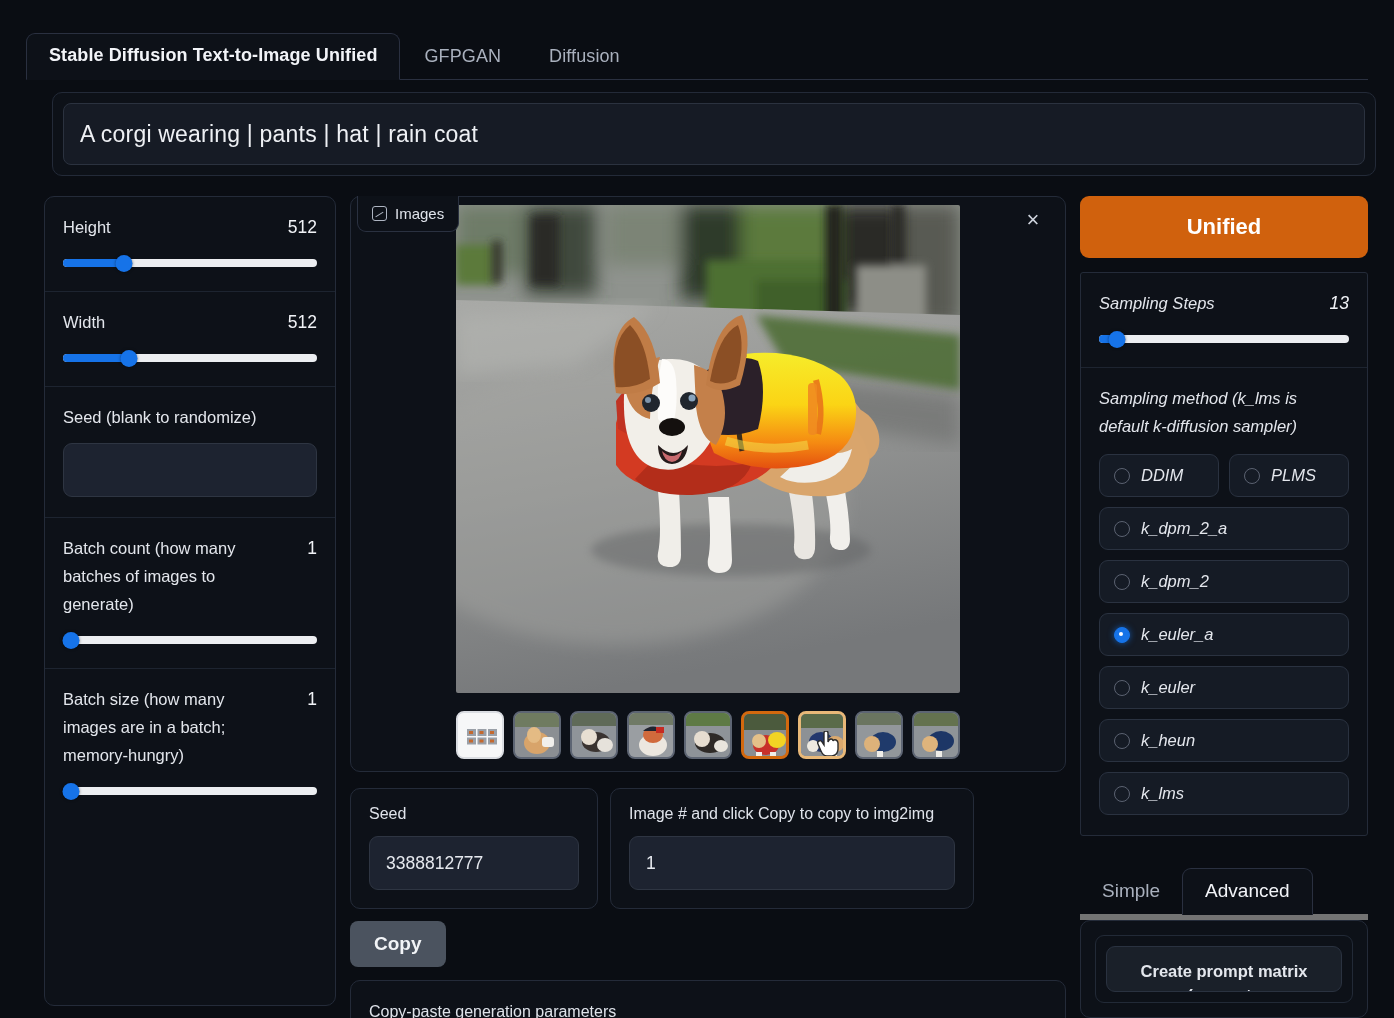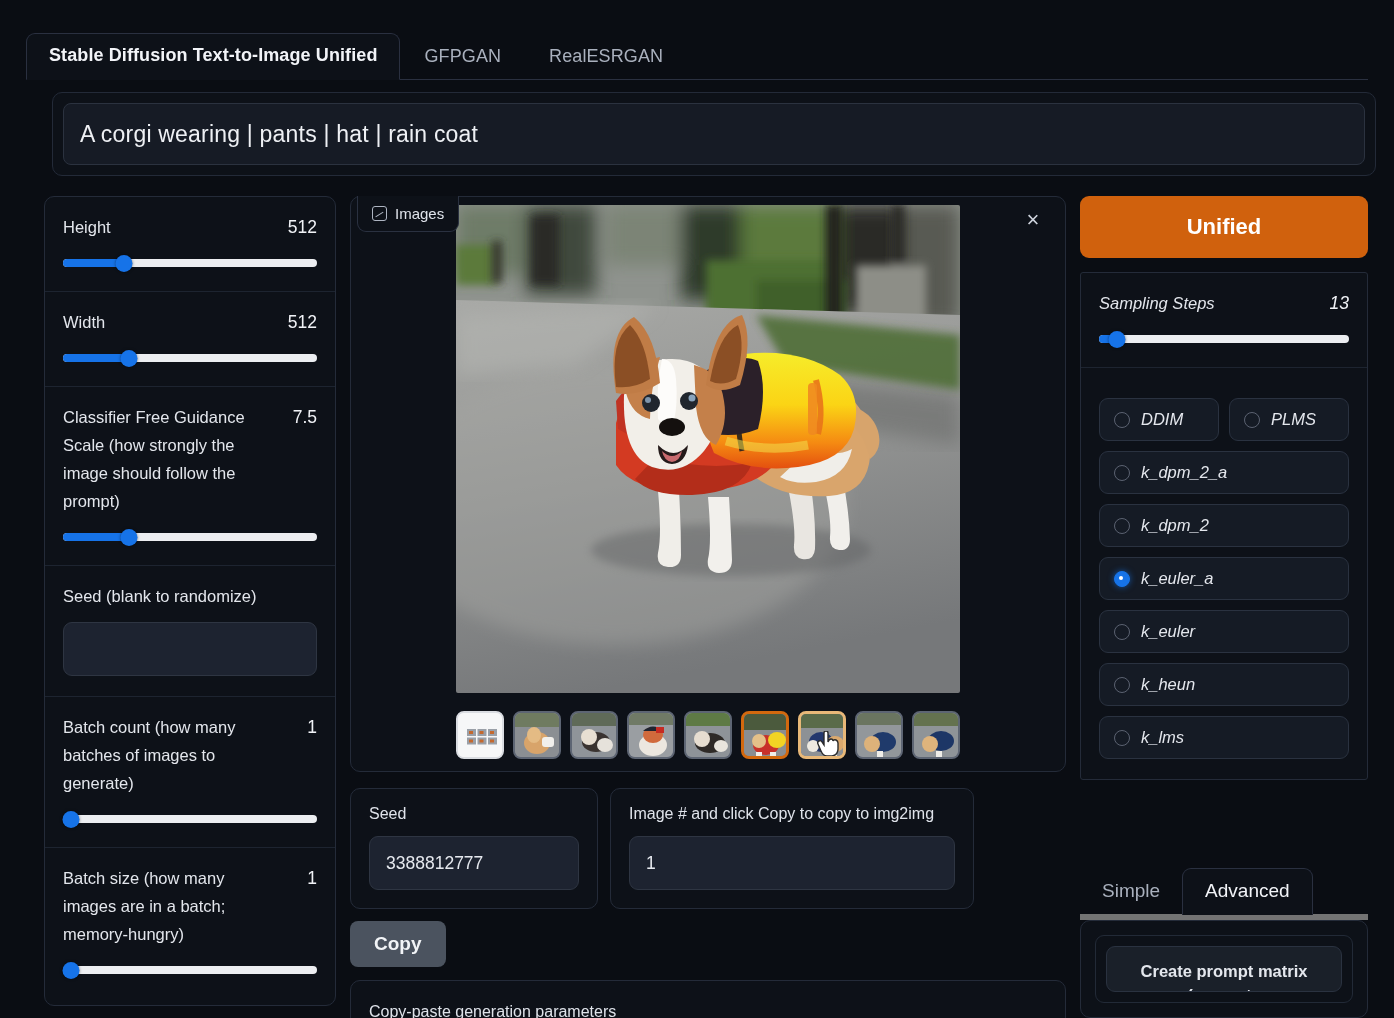--- a/index.html
+++ b/index.html
@@ -447,21 +447,21 @@
   }
 </style>
 </head>
 <body>
 
 <div id="app">
 
   <div class="tabbar">
     <div class="tab active"><span>Stable Diffusion Text-to-Image Unified</span></div>
     <div class="tab"><span>GFPGAN</span></div>
-    <div class="tab"><span>RealESRGAN</span></div>
+    <div class="tab"><span>Diffusion</span></div>
   </div>
 
   <div class="prompt-wrap">
     <div class="prompt-box" placeholder="">A corgi wearing | pants | hat | rain coat</div>
   </div>
 
   <div class="left-col">
 
     <div class="ctrl">
       <div class="ctrl-head">
@@ -480,31 +480,20 @@
         <div class="ctrl-label">Width</div>
         <div class="ctrl-val">512</div>
       </div>
       <div class="slider">
         <div class="track"></div>
         <div class="fill" style="width:26%"></div>
         <div class="knob" style="left:26%"></div>
       </div>
     </div>
 
-    <div class="ctrl">
-      <div class="ctrl-head">
-        <div class="ctrl-label">Classifier Free Guidance Scale (how strongly the image should follow the prompt)</div>
-        <div class="ctrl-val">7.5</div>
-      </div>
-      <div class="slider">
-        <div class="track"></div>
-        <div class="fill" style="width:26%"></div>
-        <div class="knob" style="left:26%"></div>
-      </div>
-    </div>
 
     <div class="ctrl">
       <div class="ctrl-head">
         <div class="ctrl-label">Seed (blank to randomize)</div>
       </div>
       <div class="text-input" placeholder=""></div>
     </div>
 
     <div class="ctrl">
       <div class="ctrl-head">
@@ -800,20 +789,21 @@
           <div class="ctrl-val">13</div>
         </div>
         <div class="slider">
           <div class="track"></div>
           <div class="fill" style="width:6%"></div>
           <div class="knob" style="left:7%"></div>
         </div>
       </div>
 
       <div class="sp-block">
+        <div class="ctrl-label" style="max-width:100%">Sampling method (k_lms is default k-diffusion sampler)</div>
         <div class="radio-grid">
           <div class="radio-pill" style="flex:1">
             <span class="radio-dot"></span>
             <span>DDIM</span>
           </div>
           <div class="radio-pill" style="flex:1">
             <span class="radio-dot"></span>
             <span>PLMS</span>
           </div>
           <div class="radio-pill full">

